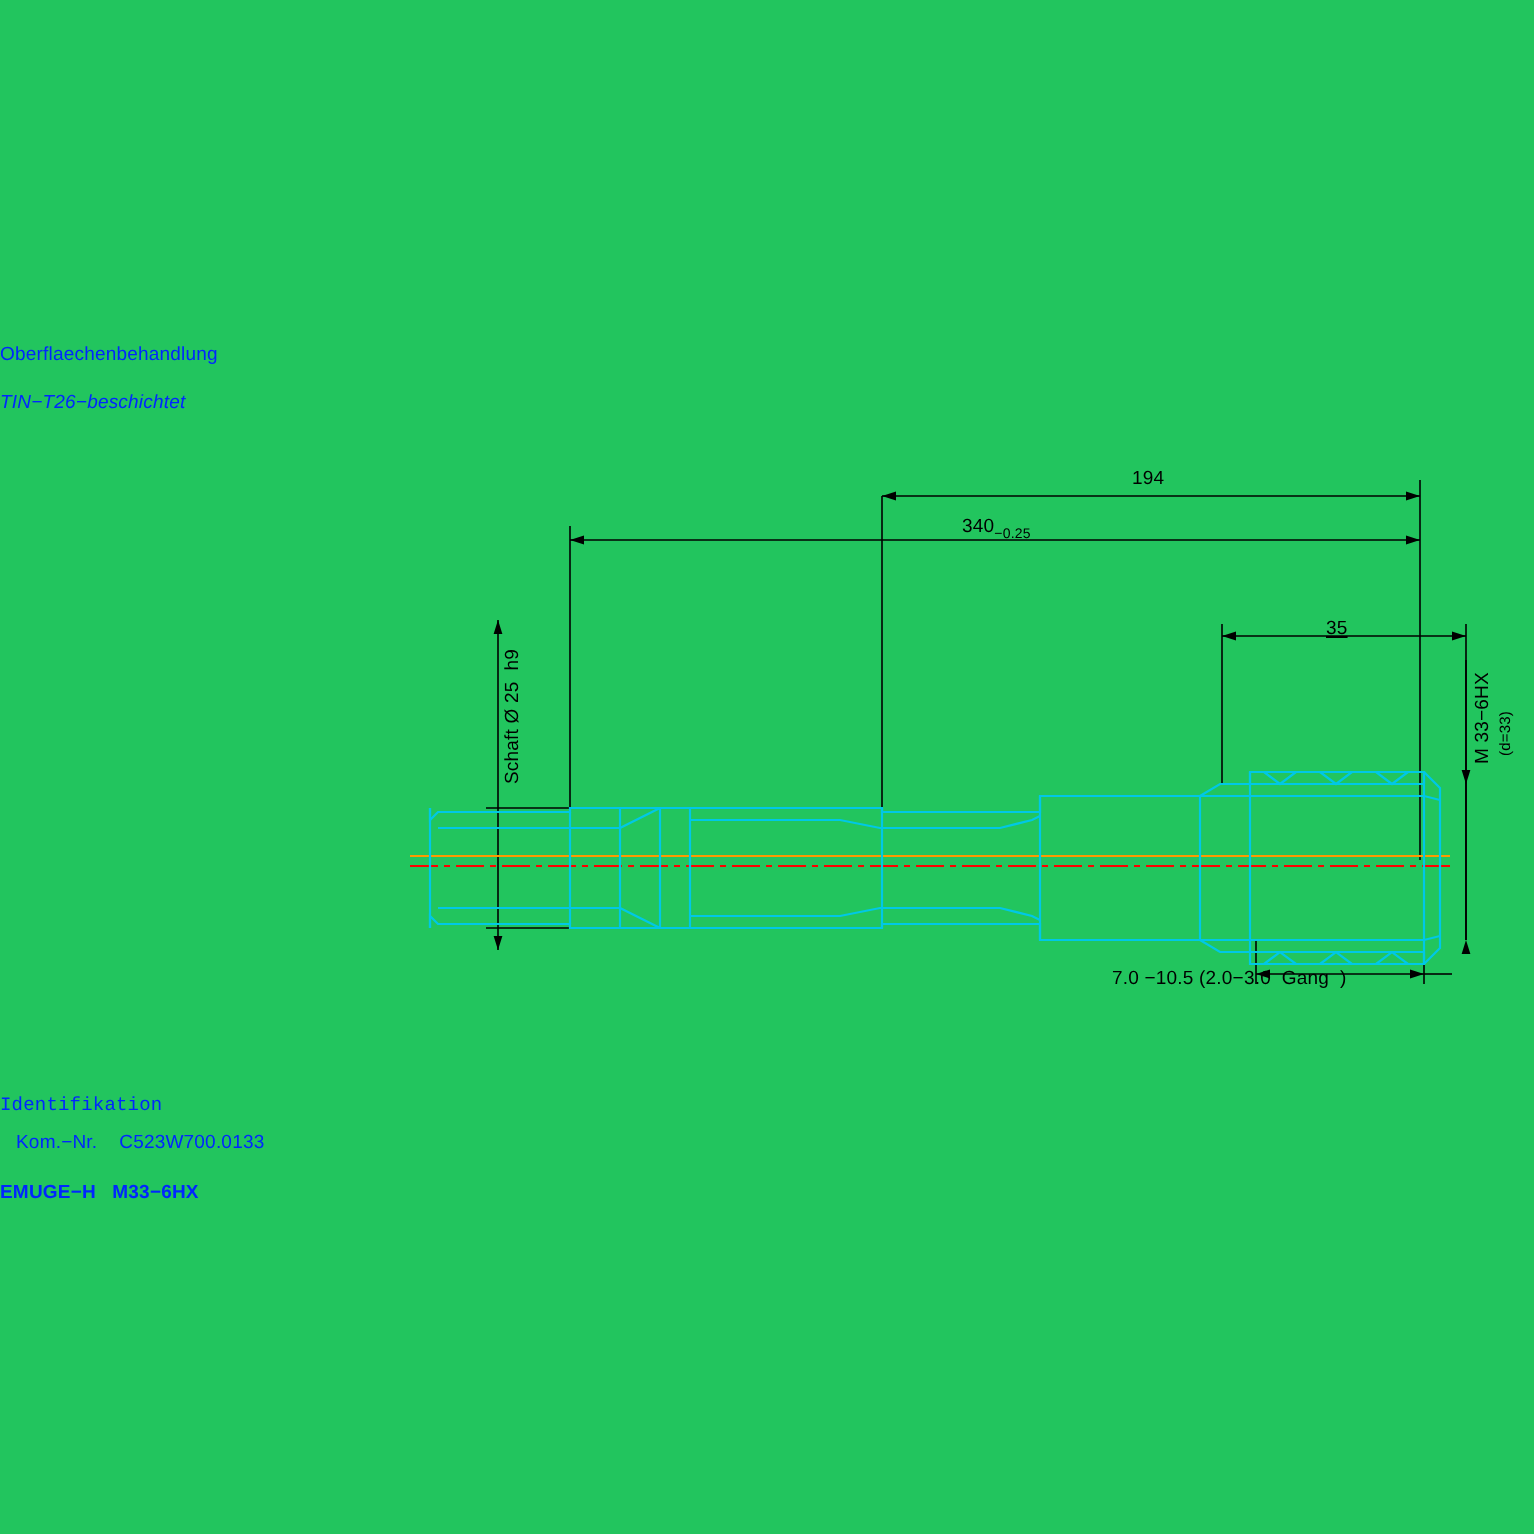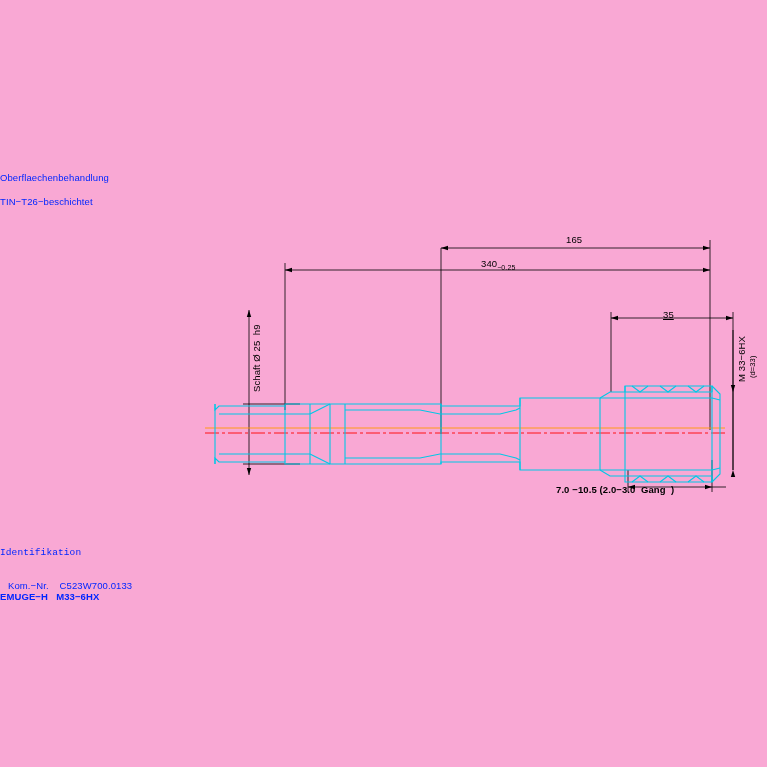--- a/index.html
+++ b/index.html
@@ -10,21 +10,21 @@
   body {
     width: 767px;
     height: 767px;
     overflow: hidden;
     font-family: "Liberation Sans", sans-serif;
   }
   #stage {
     position: relative;
     width: 767px;
     height: 767px;
-    background: #f9a8d4;
+    background: #22c55e;
   }
   .txt {
     position: absolute;
     white-space: pre;
     font-family: "Liberation Sans", sans-serif;
     font-size: 9.5px;
     letter-spacing: 0.1px;
     color: #0026ff;
   }
   .txt.black { color: #000000; }
@@ -137,35 +137,35 @@
       <path d="M688,482 L696,476 L704,482"></path>
 
       <path d="M712,386 L720,394 L720,474 L712,482"></path>
       <line x1="712" y1="398" x2="720" y2="400"></line>
       <line x1="712" y1="470" x2="720" y2="468"></line>
     </g>
   </svg>
 
   <div class="txt" style="left:0px; top:172px;">Oberflaechenbehandlung</div>
 
-  <div class="txt" style="left:0px; top:196px;">TIN−T26−beschichtet</div>
+  <div class="txt" style="left:0px; top:196px;font-style:italic;">TIN−T26−beschichtet</div>
 
   <div class="txt" style="left:0px; top:547px;font-family:Liberation Mono, monospace;">Identifikation</div>
 
   <div class="txt" style="left:0px; top:591px;font-weight:bold;">EMUGE−H   M33−6HX</div>
 
-  <div class="txt" style="left:8px; top:580px;text-align:right;">Kom.−Nr.    C523W700.0133</div>
+  <div class="txt" style="left:8px; top:566px;text-align:right;">Kom.−Nr.    C523W700.0133</div>
 
-  <div class="txt black" style="left:566px; top:234px;">165</div>
+  <div class="txt black" style="left:566px; top:234px;">194</div>
 
   <div class="txt black" style="left:481px; top:258px;"><span>340</span><span class="sub">−0.25</span></div>
 
   <div class="txt black" style="left:663px; top:309px;text-decoration:underline;">35</div>
 
   <div class="txt black vert" style="left:251px; top:392px;">Schaft Ø 25  h9</div>
 
   <div class="txt black vert" style="left:736px; top:382px;">M 33−6HX</div>
 
   <div class="txt black vert" style="left:748px; top:378px; font-size:7.5px;">(d=33)</div>
 
-  <div class="txt black" style="left:556px; top:484px;font-weight:bold;">7.0 −10.5 (2.0−3.0  Gang  )</div>
+  <div class="txt black" style="left:556px; top:484px;">7.0 −10.5 (2.0−3.0  Gang  )</div>
 
 </div>
 
 </body></html>

